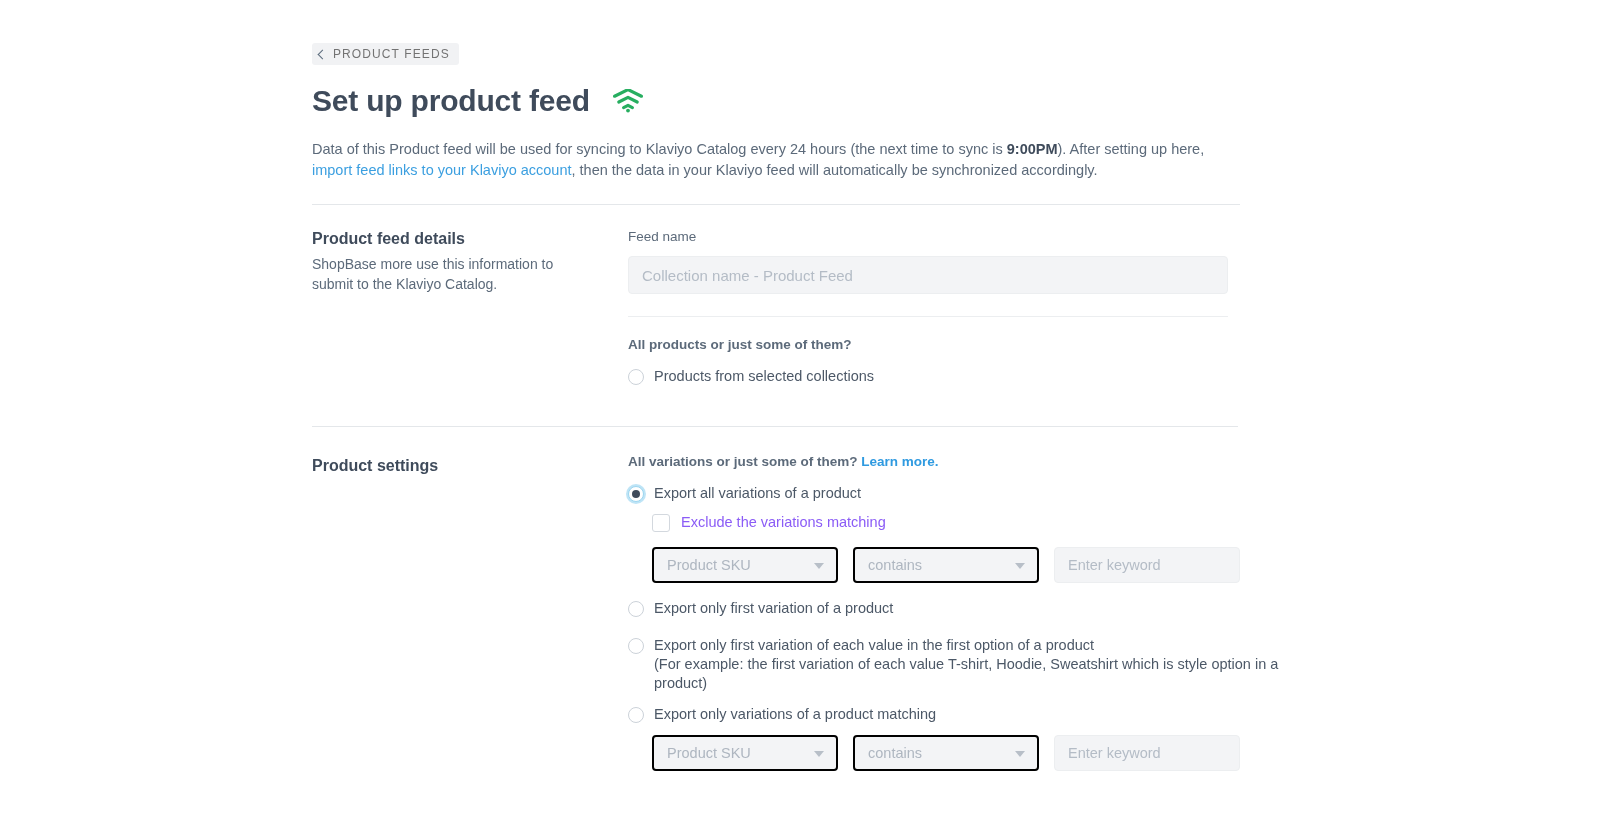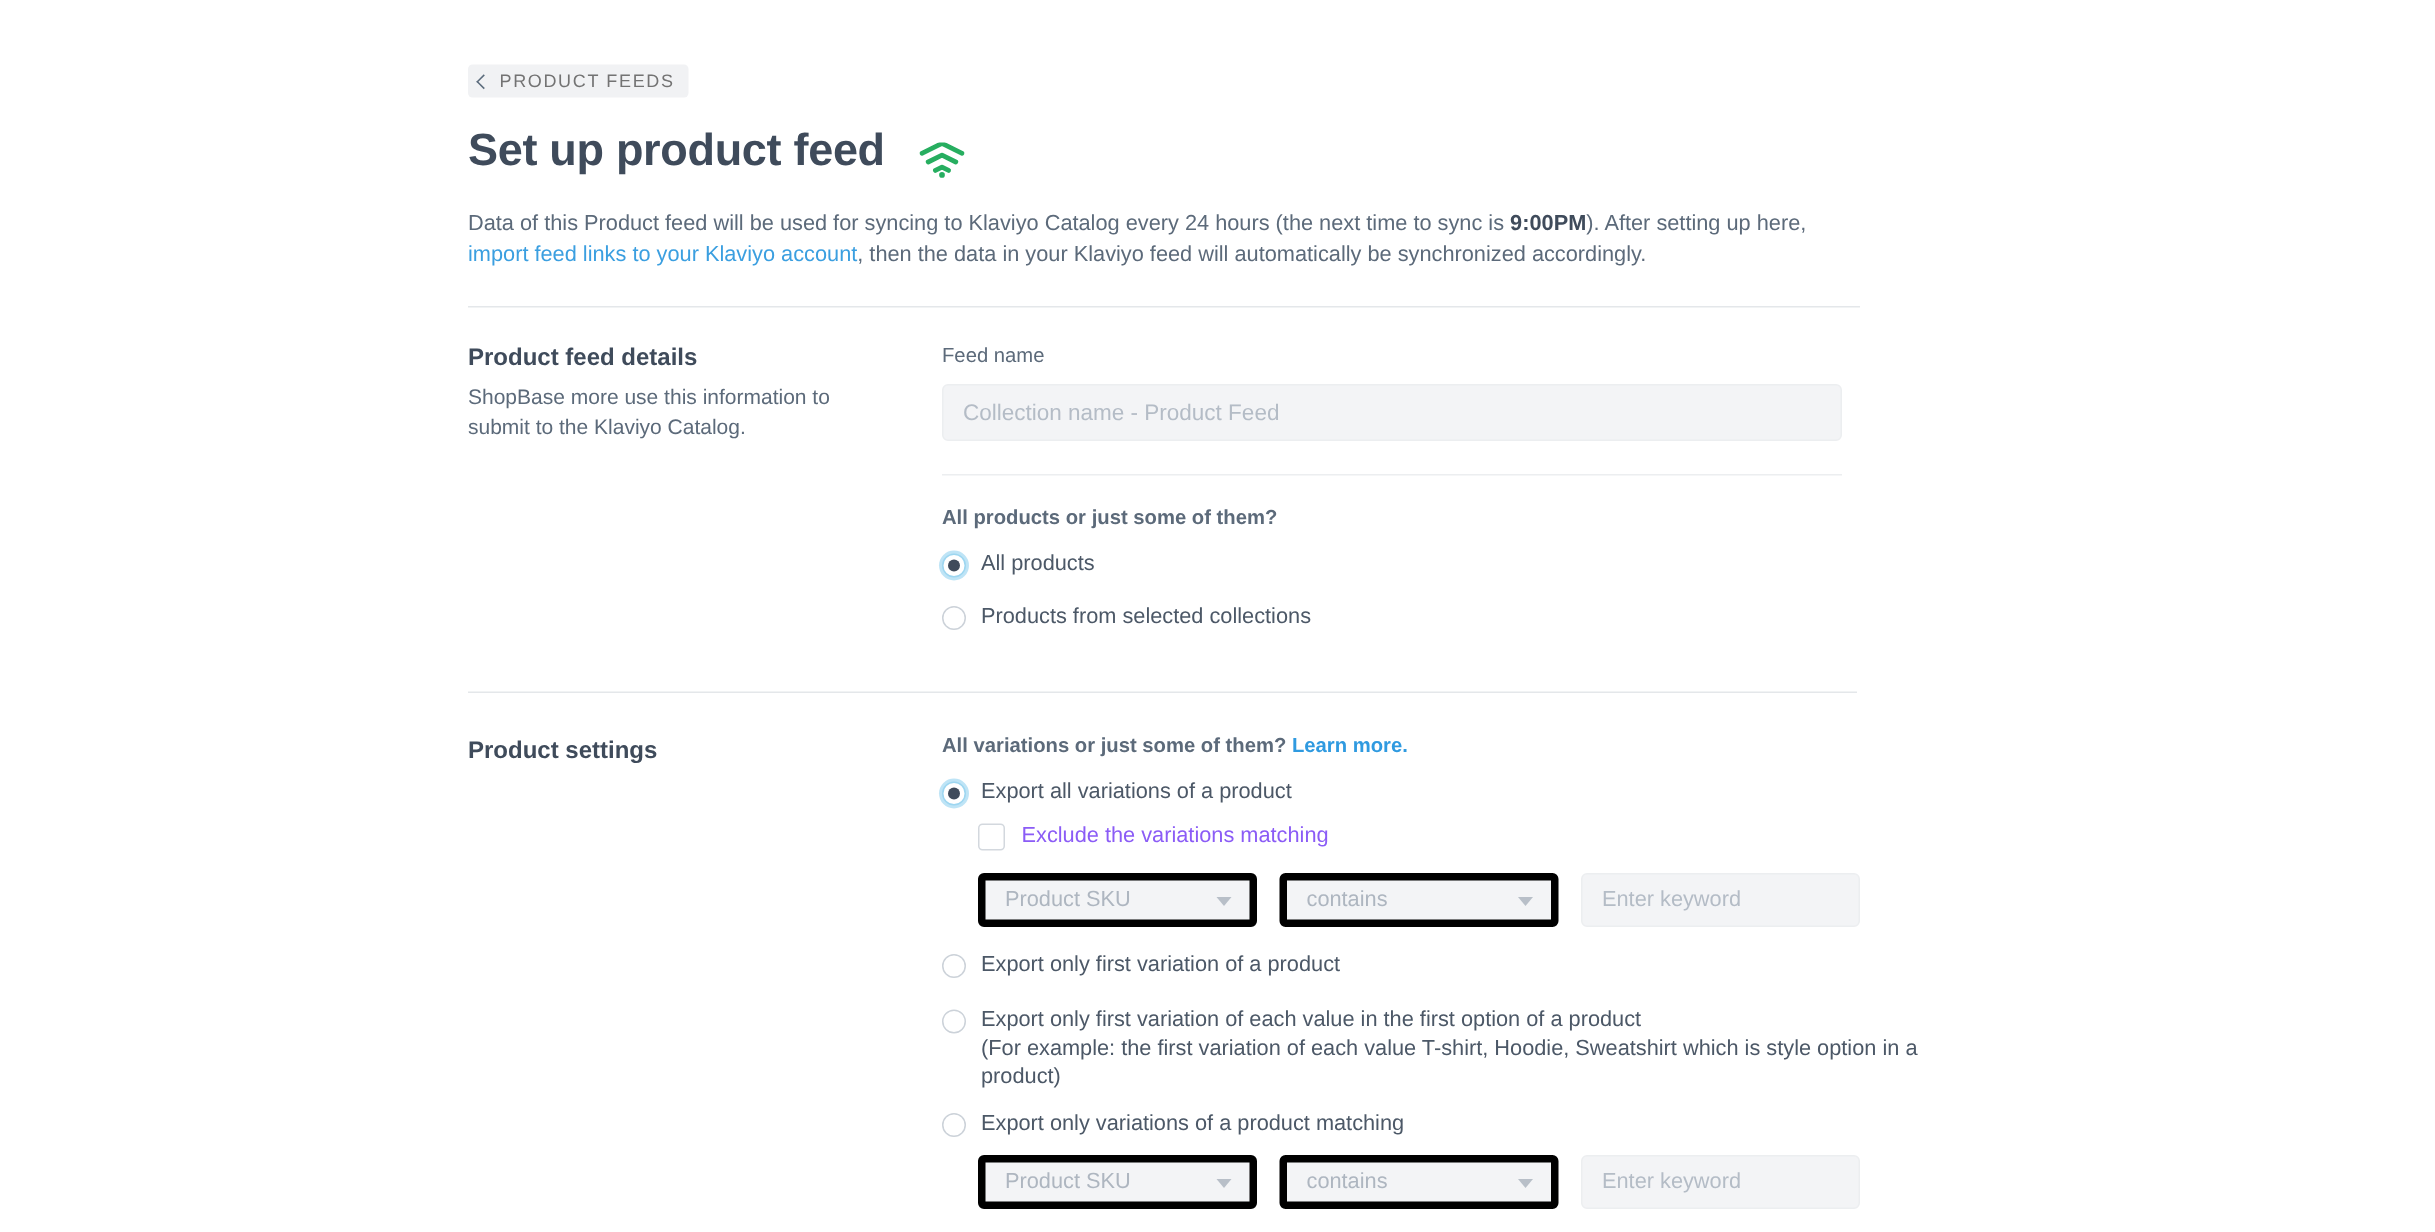--- a/index.html
+++ b/index.html
@@ -47,21 +47,21 @@
     font-weight: 400;
     letter-spacing: 1.1px;
     color: #737373;
     text-transform: uppercase;
     line-height: 14px;
   }
 
   
   .title-row {
     display: flex;
-    align-items: flex-end;
+    align-items: center;
     gap: 23px;
     margin-top: 18px;
   }
   h1.page-title {
     margin: 0;
     font-size: 30px;
     line-height: 36px;
     font-weight: 700;
     color: #3f4b5b;
     letter-spacing: -0.2px;
@@ -223,21 +223,21 @@
   .cond-row {
     display: flex;
     gap: 15px;
     margin: 0 0 16px 24px;
   }
   .select-box {
     position: relative;
     width: 186px;
     height: 36px;
     background: #f3f4f6;
-    border: 5px solid #000000;
+    border: 2px solid #000000;
     border-radius: 4px;
     display: flex;
     align-items: center;
     padding: 0 13px;
     cursor: default;
   }
   .select-box .sel-value {
     font-size: 14.5px;
     color: #aeb6c0;
   }
@@ -306,24 +306,20 @@
       <div class="col-right">
 
         <label class="field-label">Feed name</label>
         <input class="text-input" type="text" placeholder="Collection name - Product Feed" style="">
 
         <div class="divider-inner"></div>
 
         <div style="margin-top:19px;">
           <span class="group-label">All products or just some of them?</span>
 
-          <div class="radio-row">
-            <span class="radio checked"></span>
-            <span class="radio-label">All products</span>
-          </div>
 
           <div class="radio-row" style="margin-bottom:6px;">
             <span class="radio"></span>
             <span class="radio-label">Products from selected collections</span>
           </div>
         </div>
 
       </div>
     </div>
 

